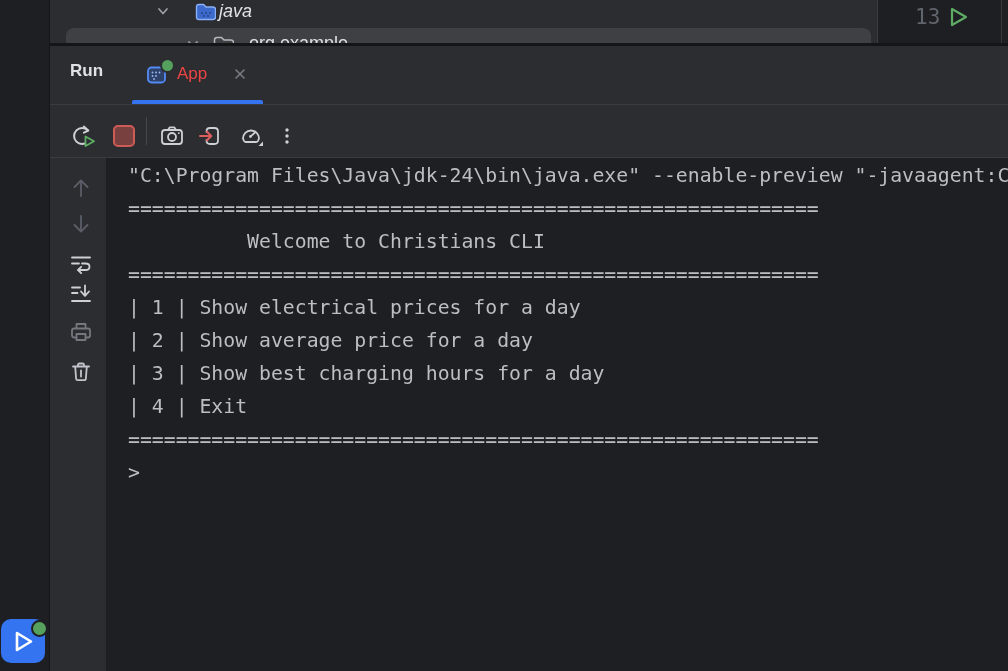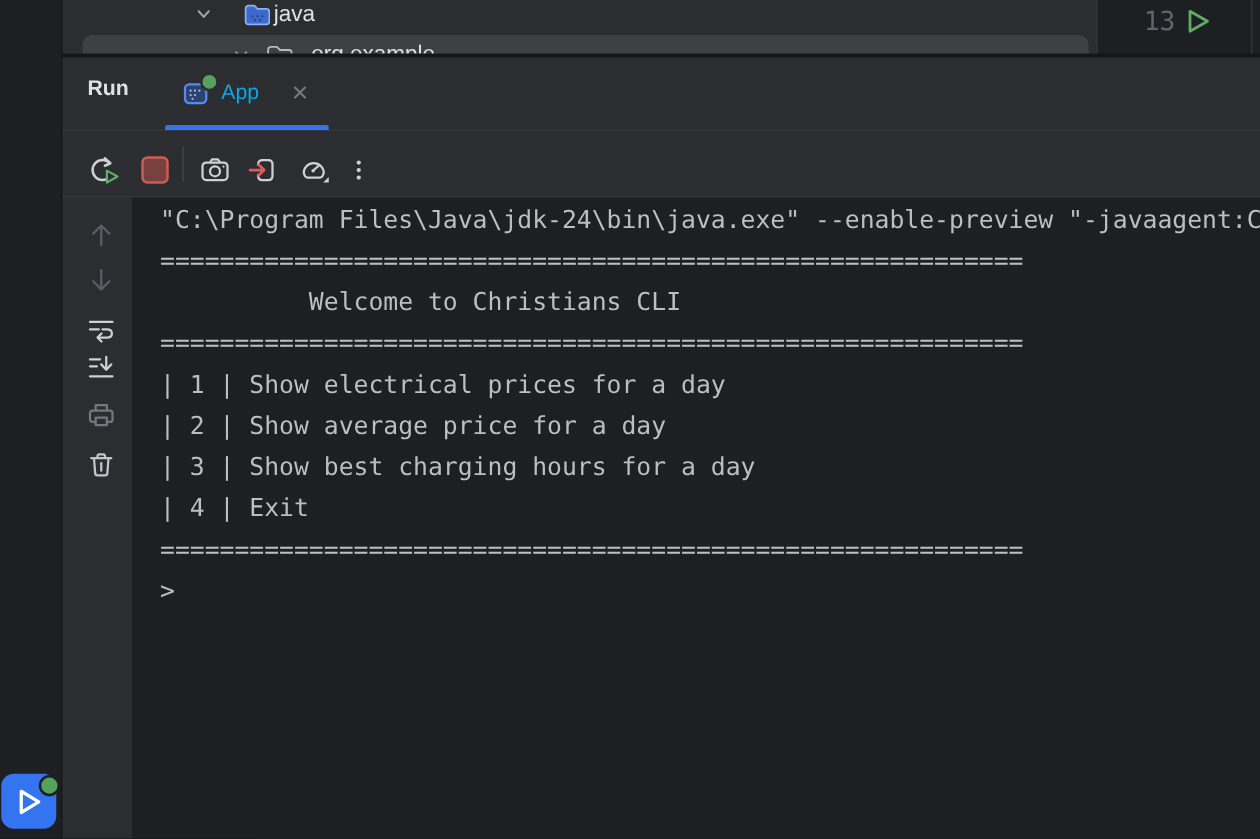--- a/index.html
+++ b/index.html
@@ -24,21 +24,21 @@
   .editor-area{left:877px;top:0;width:131px;height:43px;background:#1e1f22;border-left:1px solid #393b40;}
   .line-number{position:absolute;left:37px;top:5px;color:#60646c;font-size:21px;font-family:"DejaVu Sans Mono",monospace;}
   .editor-scroll-edge{position:absolute;left:123px;top:0;width:1px;height:43px;background:#36383c;}
 
   .splitter{left:50px;top:43px;width:958px;height:3px;background:#141517;}
 
   
   .rp-header{left:50px;top:46px;width:982px;height:58px;background:#2b2d30;border-bottom:1px solid #393b40;padding-left:44px;}
   .rp-title{position:absolute;left:20px;top:15px;font-size:17px;font-weight:bold;color:#dfe1e5;}
   .tab{position:absolute;left:82px;top:0;width:131px;height:58px;cursor:pointer;}
-  .tab-label{position:absolute;left:45px;top:18px;font-size:17px;color:#0ea5e9;}
+  .tab-label{position:absolute;left:45px;top:18px;font-size:17px;color:#ef4444;}
   .tab-underline{position:absolute;left:82px;top:54px;width:131px;height:4px;background:#3574f0;border-radius:2px 2px 0 0;}
 
   
   .rp-toolbar{left:50px;top:105px;width:958px;height:52px;background:#2b2d30;border-bottom:1px solid #393b40;}
   .tbtn{position:absolute;width:28px;height:28px;top:17px;border-radius:4px;cursor:pointer;}
   .tbtn svg{position:absolute;left:0;top:0;}
   .tb-divider{position:absolute;left:96px;top:12px;width:1px;height:28px;background:#45474c;}
   .stop-square{position:absolute;left:3px;top:3px;width:18px;height:18px;border-radius:5px;
                border:2px solid #cf5b57;background:rgba(199,84,80,0.5);}
 
@@ -71,21 +71,21 @@
         <polyline points="4,6 8,10.5 12,6" fill="none" stroke="#9da0a8" stroke-width="1.7" stroke-linecap="round" stroke-linejoin="round"></polyline>
       </svg>
       <svg class="abs" style="left:144px;top:2px;" width="22" height="20" viewBox="0 0 22 20">
         <path d="M2.5 5 q0-2.5 2.5-2.5 h4.5 l2.5 2.5 h7 q2.5 0 2.5 2.5 v7.5 q0 2.5-2.5 2.5 h-14 q-2.5 0-2.5-2.5 z" fill="#3b69cc" stroke="#8ab0f8" stroke-width="1.4"></path>
         <circle cx="8" cy="11" r="0.9" fill="#27427e"></circle>
           <circle cx="12" cy="11" r="0.9" fill="#27427e"></circle>
         <circle cx="16" cy="11" r="0.9" fill="#27427e"></circle>
           <circle cx="10" cy="14" r="0.9" fill="#27427e"></circle>
         <circle cx="14" cy="14" r="0.9" fill="#27427e"></circle>
       </svg>
-      <span class="tree-label" style="left:169px;top:1px;">java</span>
+      <span class="tree-label" style="left:169px;top:1px;font-style:italic;">java</span>
     </div>
 
     <div class="sel-row">
       <svg class="abs" style="left:119px;top:8px;" width="16" height="16" viewBox="0 0 16 16">
         <polyline points="4,6 8,10.5 12,6" fill="none" stroke="#9da0a8" stroke-width="1.7" stroke-linecap="round" stroke-linejoin="round"></polyline>
       </svg>
       <svg class="abs" style="left:146px;top:7px;" width="22" height="20" viewBox="0 0 22 20">
         <path d="M2.5 5 q0-2.5 2.5-2.5 h4.5 l2.5 2.5 h7 q2.5 0 2.5 2.5 v7.5 q0 2.5-2.5 2.5 h-14 q-2.5 0-2.5-2.5 z" fill="none" stroke="#b6b9c0" stroke-width="1.5"></path>
       </svg>
       <span class="tree-label" style="left:183px;top:5px;">org.example</span>

